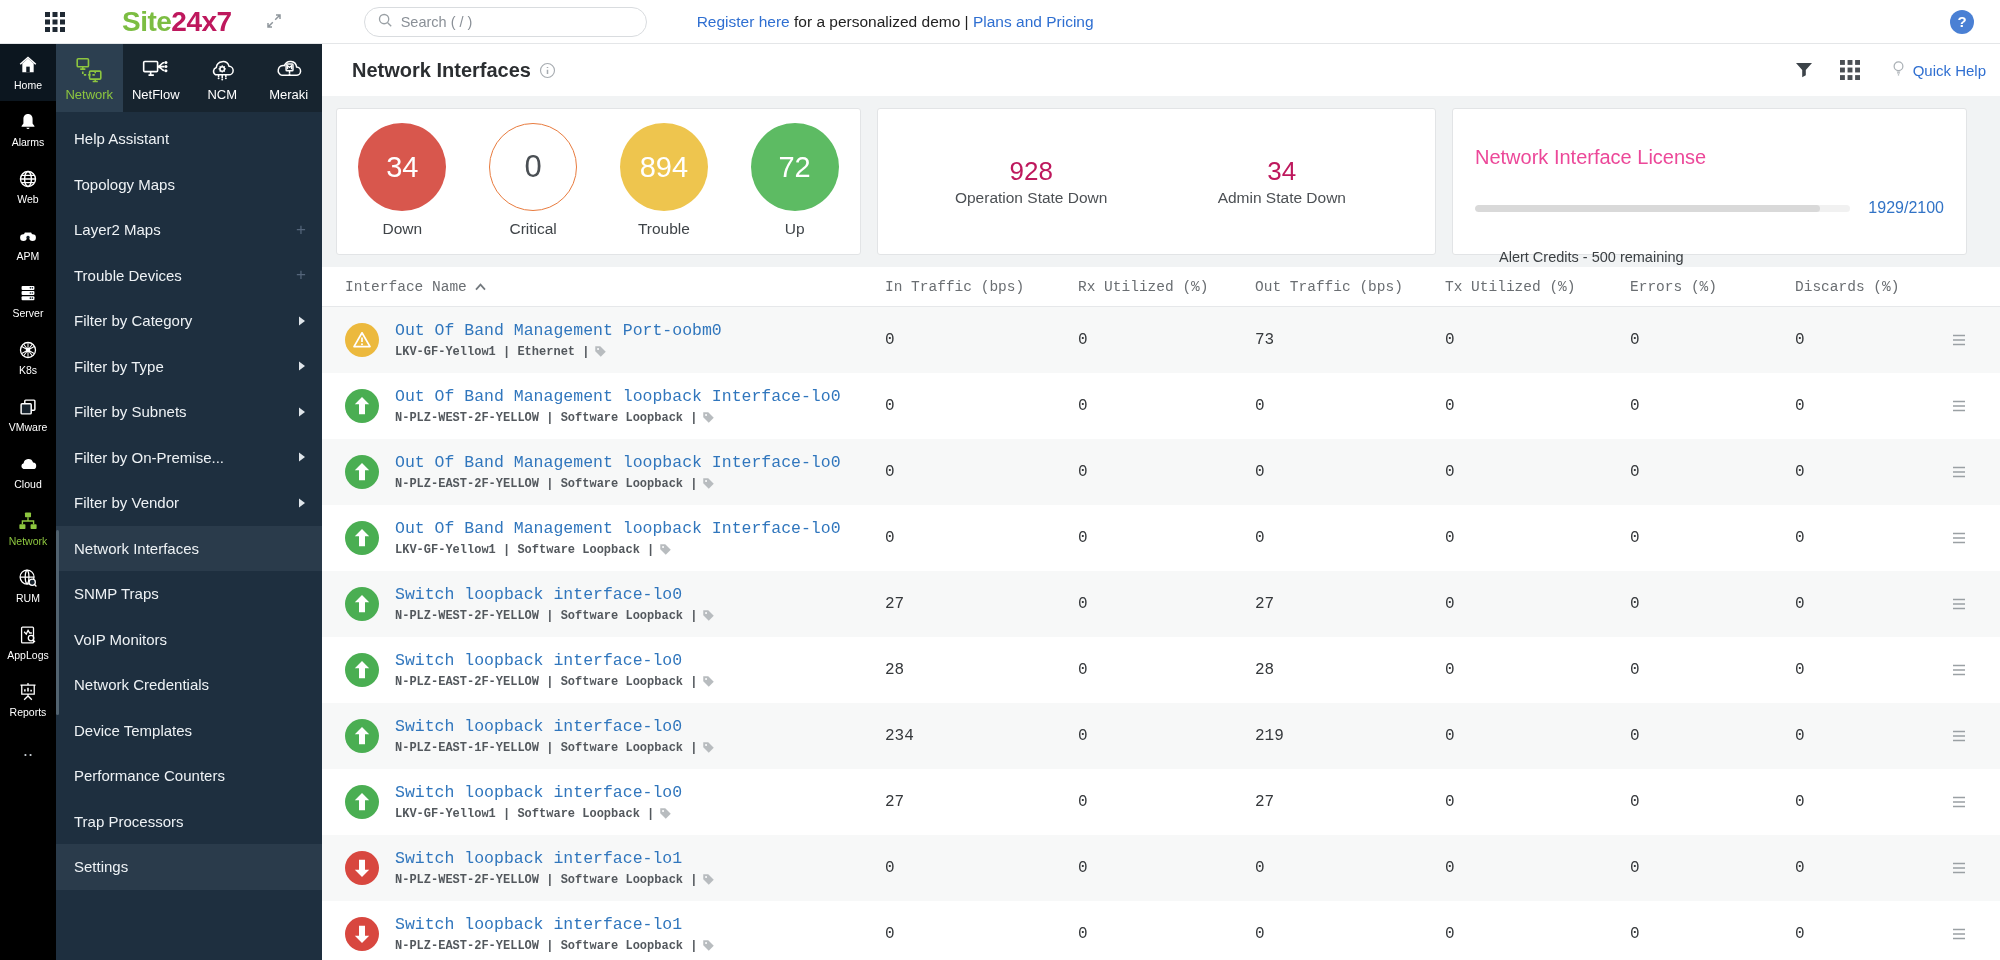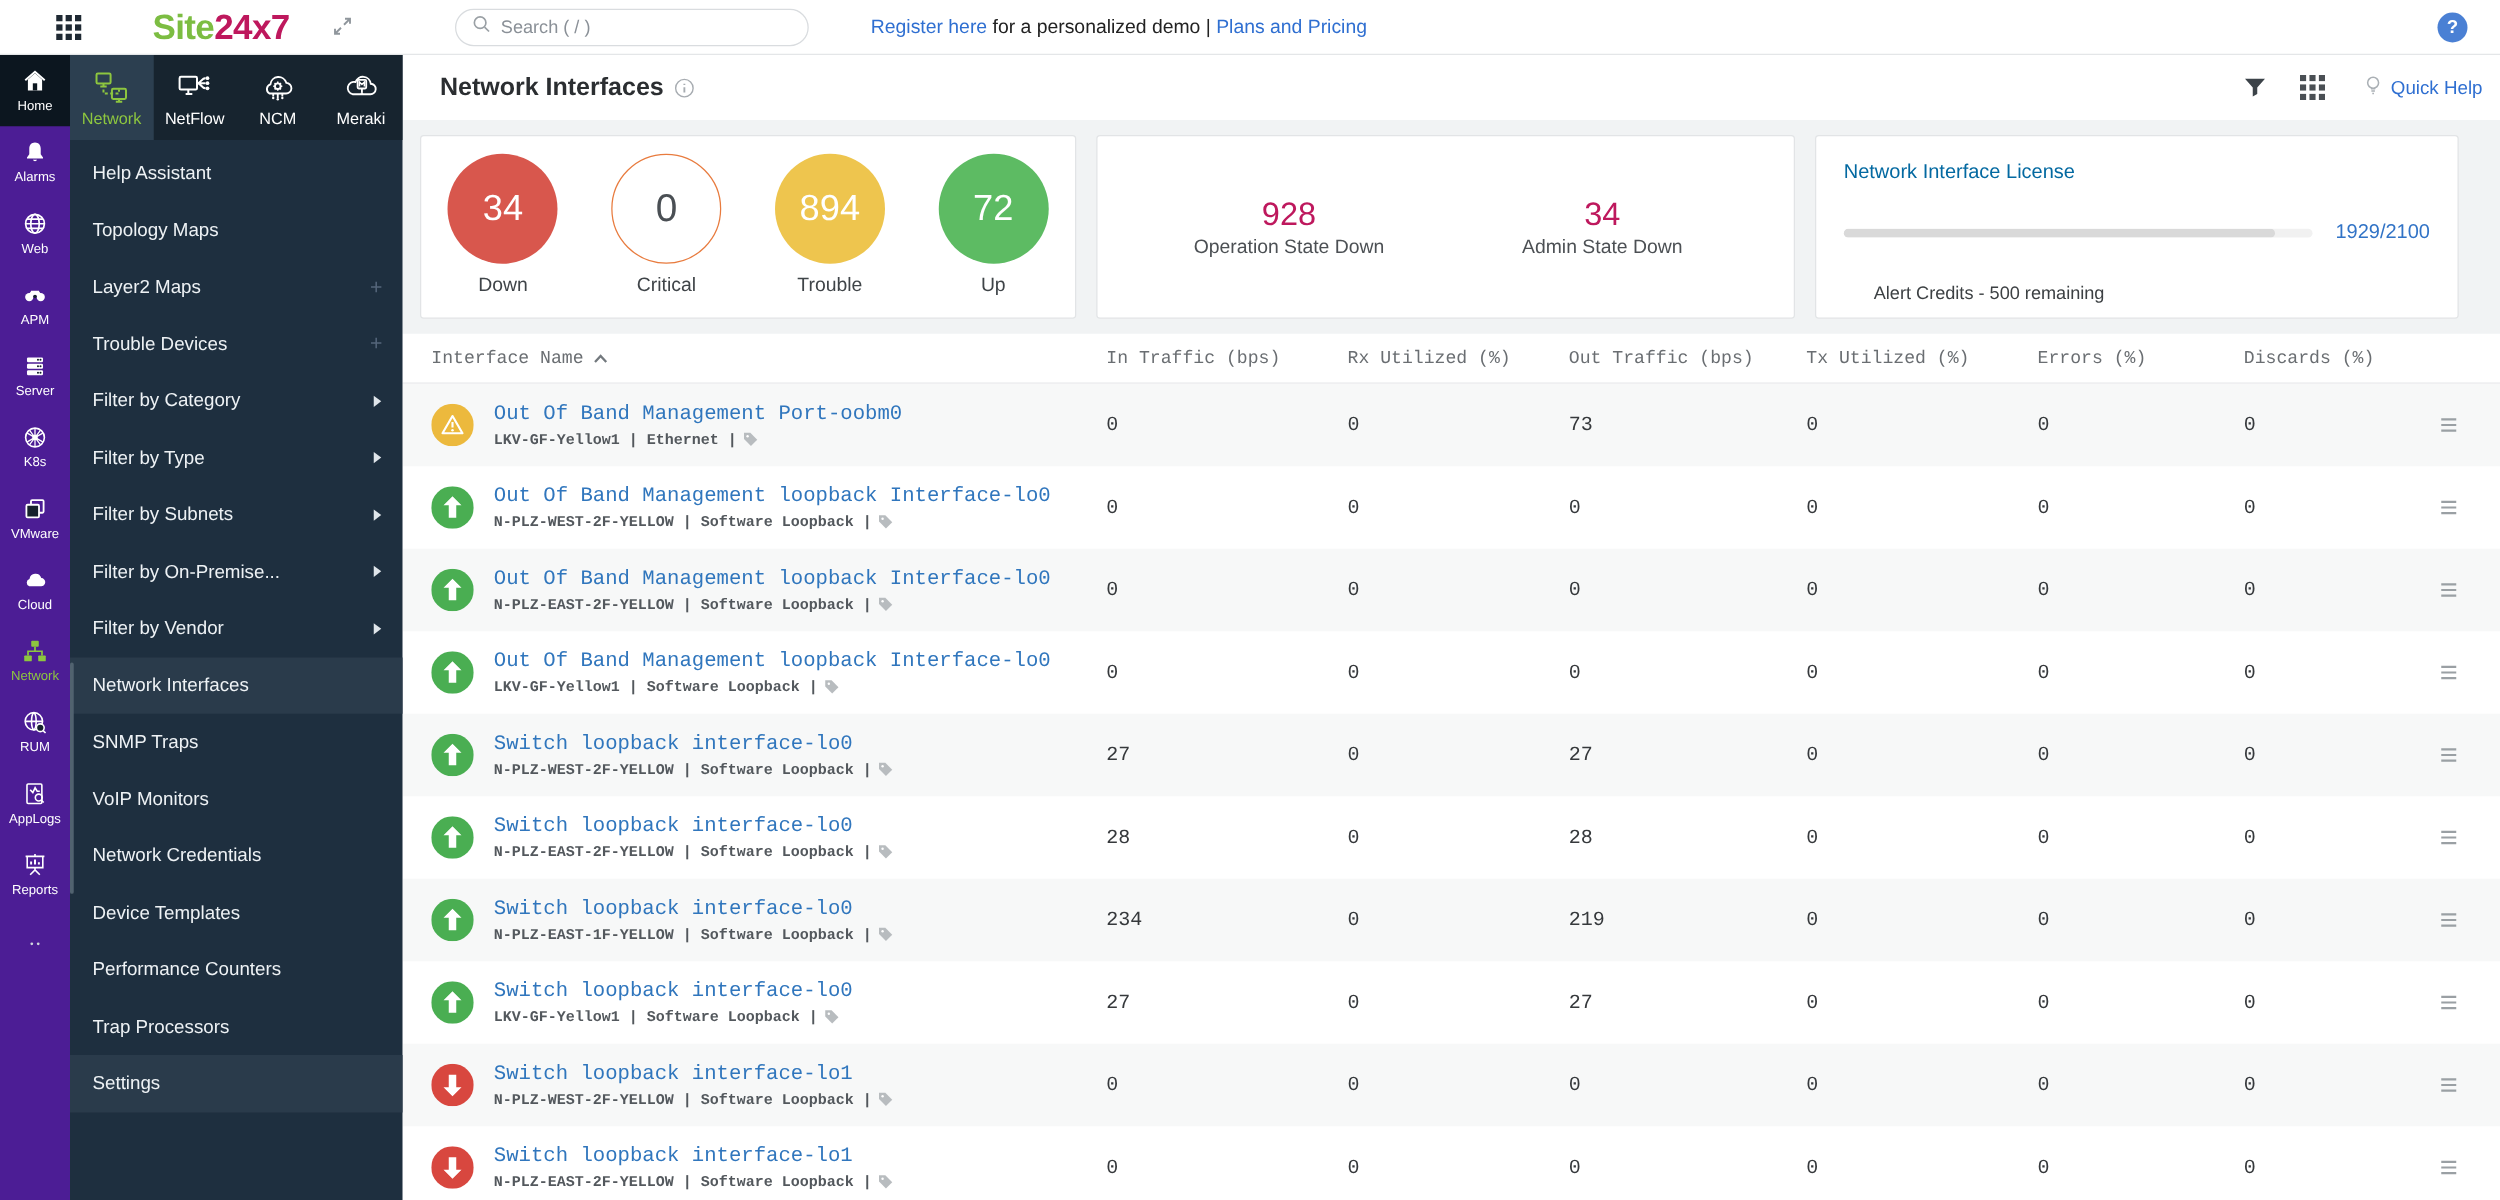--- a/index.html
+++ b/index.html
@@ -22,21 +22,21 @@
   .search-box svg { width:16px; height:16px; flex:0 0 auto; }
   .search-box input { border:none; outline:none; margin-left:8px; width:100%; font-size:14.5px; color:#3c4043;
     font-family:inherit; background:transparent; }
   .search-box input::placeholder { color:#8a9097; }
   .promo { margin-left:50px; font-size:15.5px; color:#222; white-space:nowrap; }
   .promo .plink { color:#2f6fd1; cursor:pointer; }
   .help-btn { margin-left:auto; margin-right:26px; width:24px; height:24px; border-radius:50%; background:#4a80d4;
     color:#fff; font-size:15px; font-weight:700; display:flex; align-items:center; justify-content:center; cursor:pointer; }
 
   
-  .rail { position:absolute; left:0; top:44px; width:56px; height:916px; background:#4c1d95; z-index:20; }
+  .rail { position:absolute; left:0; top:44px; width:56px; height:916px; background:#000000; z-index:20; }
   .rail-item { width:56px; height:57px; display:flex; flex-direction:column; align-items:center; justify-content:center; cursor:pointer; }
   .rail-item.dark { background:#0c161f; }
   .rail-item .ric { width:22px; height:22px; }
   .rail-item .ric svg { width:22px; height:22px; display:block; }
   .rail-item .rlab { font-size:10.5px; color:#fff; margin-top:3px; }
   .rail-item.active .rlab { color:#8dc63f; }
 
   
   .sidebar { position:absolute; left:56px; top:44px; width:266px; height:916px; background:#1e2f3f; z-index:10; }
   .side-scrollthumb { position:absolute; left:0; top:486px; width:3px; height:185px; background:#51626f; border-radius:2px; }
@@ -78,21 +78,21 @@
   .st-circle.down { background:#d8574d; }
   .st-circle.critical { background:#fff; border:1.5px solid #e87b3e; color:#4a4f54; font-size:31px; }
   .st-circle.trouble { background:#eec54e; }
   .st-circle.up { background:#5dbb63; }
   .st-label { margin-top:9px; font-size:15.5px; color:#3f4448; }
   .card-states { flex:1; display:flex; align-items:center; justify-content:center; }
   .state-block { width:45%; text-align:center; }
   .state-num { font-size:26px; color:#be185d; }
   .state-label { font-size:15.5px; color:#4c5054; margin-top:2px; }
   .card-license { width:515px; padding:20px 22px; }
-  .lic-title { font-size:16px; color:#0369a1; }
+  .lic-title { font-size:20px; color:#ec4899;margin-top:17px; }
   .lic-row { display:flex; align-items:center; margin-top:30px; }
   .bar-track { flex:1; height:7px; background:#f1f1f1; border-radius:4px; overflow:hidden; }
   .bar-fill { height:7px; background:#d9d9d9; border-radius:4px; }
   .lic-usage { margin-left:18px; font-size:16px; color:#3173c6; cursor:pointer; }
   .lic-credits { margin-top:32px; font-size:14.5px; color:#3c4043;margin-left:24px; }
 
   
   .table { background:#fff; min-height:700px; }
   .thead, .trow { display:grid; grid-template-columns:540px 193px 177px 190px 185px 165px 155px 1fr;font-family:Liberation Mono, monospace; }
   .thead { height:40px; align-items:center; padding-left:23px; border-bottom:1px solid #e6e8ea; }

